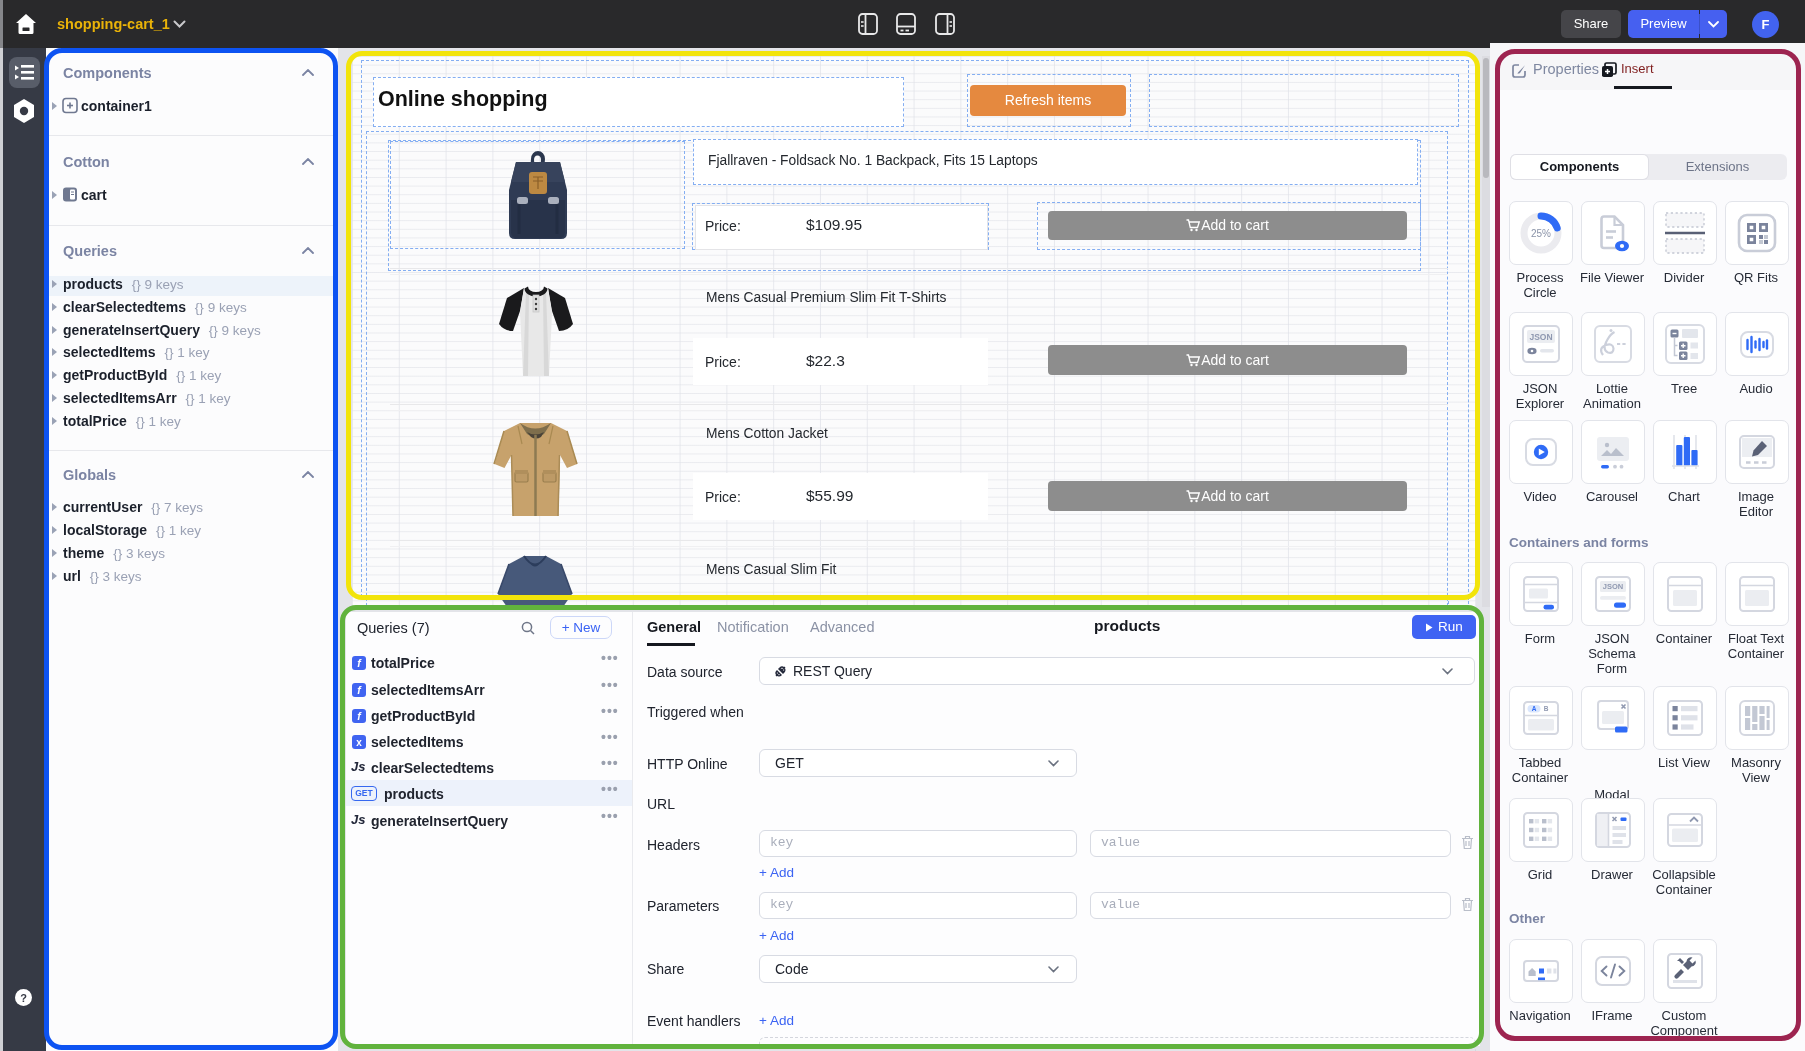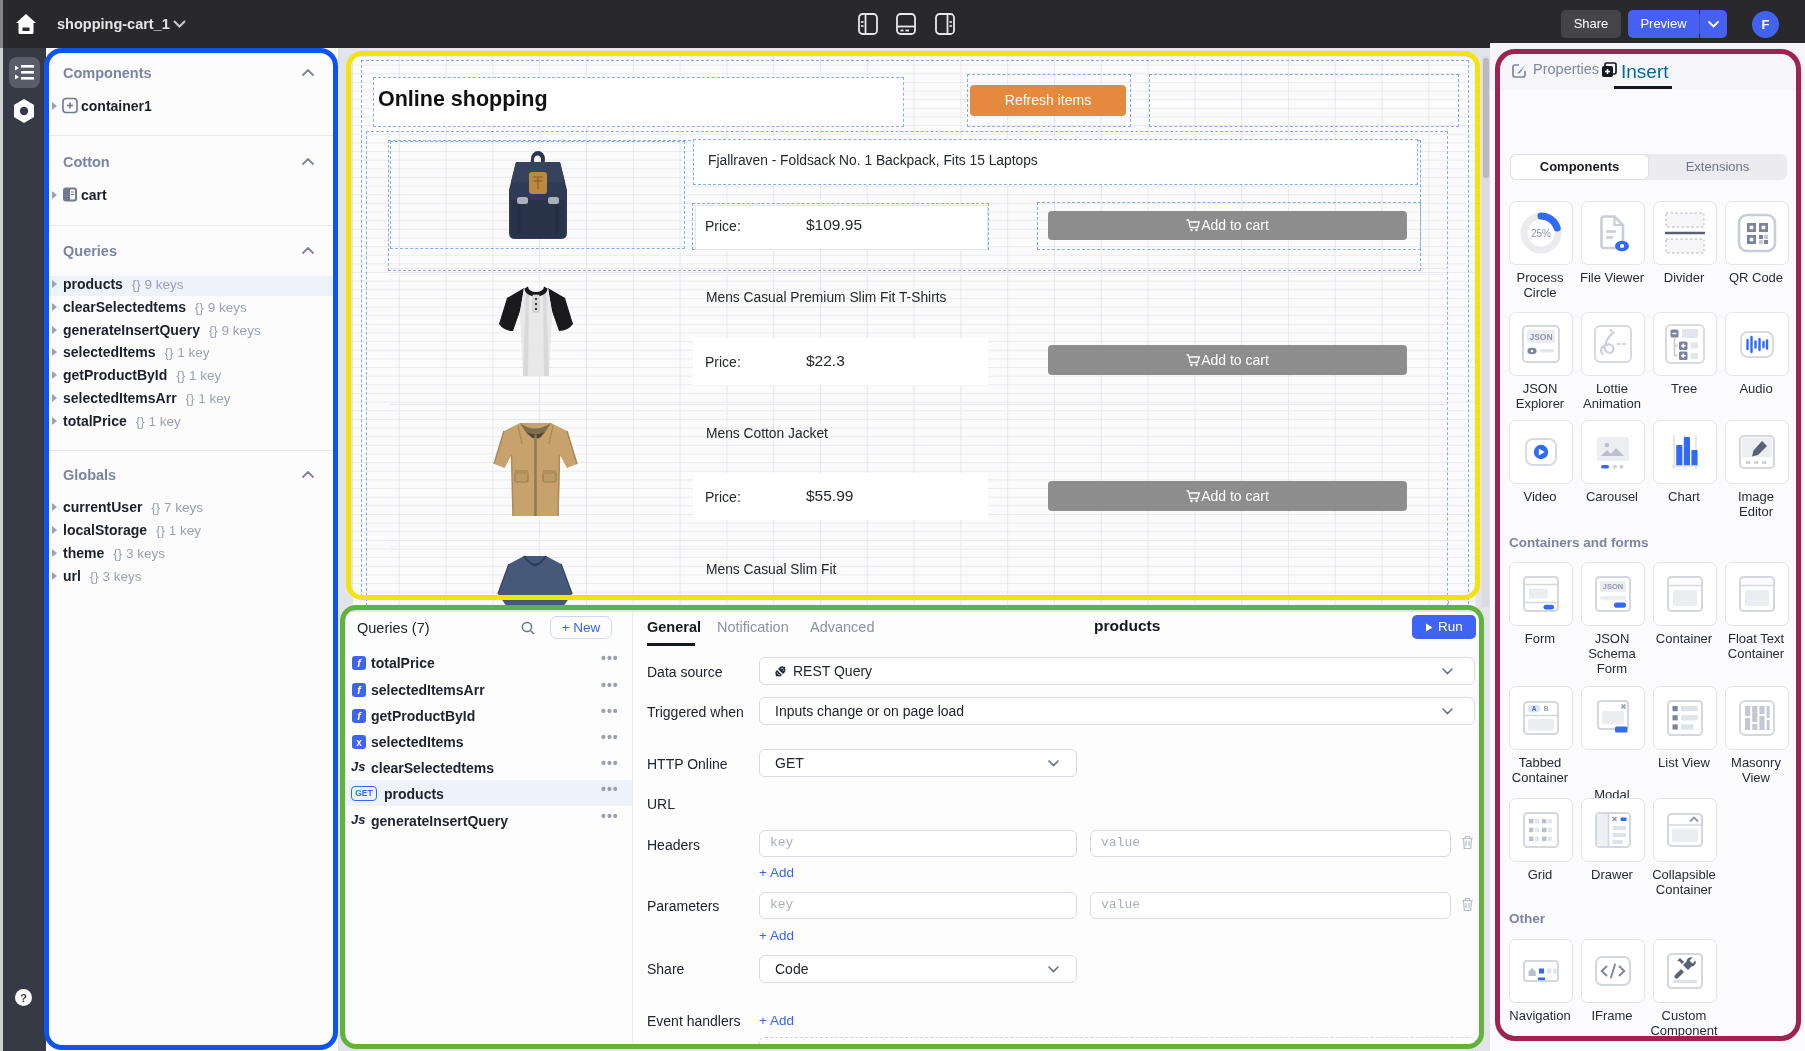--- a/index.html
+++ b/index.html
@@ -2,21 +2,21 @@
 <html><head>
 <meta charset="utf-8">
 <style>
   html,body{margin:0;padding:0;}
   body{width:1805px;height:1051px;position:relative;overflow:hidden;
        font-family:"Liberation Sans", sans-serif;background:#e3e4e9;}
   .abs{position:absolute;}
   
   #topbar{left:0;top:0;width:1805px;height:48px;background:#29292b;}
   #topbar .sliver{left:0;top:0;width:3px;height:48px;background:#85868a;position:absolute;}
-  #apptitle{left:57px;top:0;height:36px;line-height:48px;color:#e5e5e5;font-size:14.5px;font-weight:bold;position:absolute;}
+  #apptitle{left:57px;top:0;height:36px;line-height:48px;color:#eab308;font-size:14.5px;font-weight:bold;position:absolute;}
   .tbicon{position:absolute;top:13px;width:20px;height:22px;}
   #share{left:1561px;top:10px;width:60px;height:28px;background:#454549;border-radius:5px;color:#fff;
          font-size:13px;text-align:center;line-height:28px;position:absolute;}
   #preview{left:1628px;top:10px;width:71px;height:28px;background:#4660f0;border-radius:5px 0 0 5px;color:#fff;
          font-size:13px;text-align:center;line-height:28px;position:absolute;}
   #prevdrop{left:1700px;top:10px;width:27px;height:28px;background:#4660f0;border-radius:0 5px 5px 0;position:absolute;}
   #avatar{left:1752px;top:11px;width:27px;height:27px;border-radius:50%;background:#4263ef;color:#fff;
           font-size:13px;font-weight:bold;text-align:center;line-height:27px;position:absolute;}
   
   #rail{left:0;top:48px;width:46px;height:1003px;background:#363a45;}
@@ -382,26 +382,20 @@
     <div class="qp-select" style="left:413px;top:45px;width:714px">
       <svg style="position:absolute;left:14px;top:7px" width="13" height="13" viewBox="0 0 13 13">
         <path d="M2 11 L5 8 M8 5 L11 2 M4.5 3.5 l5 5 M3 6 a2.5 2.5 0 0 0 4 4 z M10 7 a2.5 2.5 0 0 0 -4 -4 z" stroke="#23283a" stroke-width="1.4" fill="none"></path>
       </svg>
       <div style="position:absolute;left:33px;top:5px;font-size:14px;color:#20242e">REST Query</div>
       <svg class="qp-chev" style="left:682px;top:10px" viewBox="0 0 11 7">
         <path d="M1 1 L5.5 5.5 L10 1" fill="none" stroke="#6b7280" stroke-width="1.6" stroke-linecap="round"></path>
       </svg>
     </div>
     <div class="qp-label" style="top:92px">Triggered when</div>
-    <div class="qp-select" style="left:413px;top:85px;width:714px">
-      <div style="position:absolute;left:15px;top:5px;font-size:14px;color:#20242e">Inputs change or on page load</div>
-      <svg class="qp-chev" style="left:682px;top:10px" viewBox="0 0 11 7">
-        <path d="M1 1 L5.5 5.5 L10 1" fill="none" stroke="#6b7280" stroke-width="1.6" stroke-linecap="round"></path>
-      </svg>
-    </div>
     <div class="qp-label" style="top:144px">HTTP Online</div>
     <div class="qp-select" style="left:413px;top:137px;width:316px">
       <div style="position:absolute;left:15px;top:5px;font-size:14px;color:#20242e">GET</div>
       <svg class="qp-chev" style="left:288px;top:10px" viewBox="0 0 11 7">
         <path d="M1 1 L5.5 5.5 L10 1" fill="none" stroke="#6b7280" stroke-width="1.6" stroke-linecap="round"></path>
       </svg>
     </div>
     <div class="qp-label" style="top:184px">URL</div>
     <div class="qp-label" style="top:225px">Headers</div>
     <div class="qp-select" style="left:413px;top:218px;width:316px;height:25px">
@@ -441,21 +435,21 @@
     <svg style="position:absolute;left:22px;top:20px" width="15" height="15" viewBox="0 0 15 15">
       <path d="M13 8 v4 a2 2 0 0 1 -2 2 H3 a2 2 0 0 1 -2 -2 V4 a2 2 0 0 1 2 -2 h4" fill="none" stroke="#7e87a0" stroke-width="1.7"></path>
       <path d="M6 9.5 L13 2.2 l0 0 L7.8 10.2 l-2.3 0.6 z" fill="#7e87a0"></path>
     </svg>
     <div style="position:absolute;left:43px;top:18px;font-size:14.5px;color:#7e87a0">Properties</div>
     <svg style="position:absolute;left:111px;top:19px" width="16" height="16" viewBox="0 0 16 16">
       <path d="M4 5 v-2.5 a1.5 1.5 0 0 1 1.5 -1.5 h8 a1.5 1.5 0 0 1 1.5 1.5 v8 a1.5 1.5 0 0 1 -1.5 1.5 H11" fill="none" stroke="#15181f" stroke-width="1.7"></path>
       <rect x="1" y="4" width="11" height="11" rx="1.8" fill="#15181f"></rect>
       <path d="M6.5 7 v5 M4 9.5 h5" stroke="#fff" stroke-width="1.5"></path>
     </svg>
-    <div style="position:absolute;left:131px;top:18px;font-size:19px;color:#0369a1">Insert</div>
+    <div style="position:absolute;left:131px;top:18px;font-size:13px;color:#7f1d1d">Insert</div>
     <div style="position:absolute;left:124px;top:43px;width:58px;height:2.5px;background:#15181f"></div>
 
     <div style="position:absolute;left:20px;top:111px;width:277px;height:26px;background:#ececf0;border-radius:6px">
       <div style="position:absolute;left:1px;top:1px;width:137px;height:24px;background:#fff;border-radius:5px;box-shadow:0 0 0 1px #dfdfe5;font-size:13px;font-weight:bold;color:#15181f;text-align:center;line-height:24px">Components</div>
       <div style="position:absolute;left:139px;top:1px;width:137px;height:24px;font-size:13px;color:#6d7488;text-align:center;line-height:24px">Extensions</div>
     </div>
 
     <div class="rp-card" style="left:19px;top:158px">
       <svg width="48" height="48" viewBox="0 0 48 48" style="position:absolute;left:7px;top:7px">
         <circle cx="24" cy="24" r="17" fill="none" stroke="#ebebef" stroke-width="7"></circle>
@@ -490,21 +484,21 @@
           <rect x="26" y="26" width="4" height="4"></rect>
           <rect x="31" y="31" width="4" height="4"></rect>
           <rect x="26" y="31" width="4" height="4" opacity="0.45"></rect>
           <rect x="31" y="26" width="4" height="4" opacity="0.45"></rect>
         </g>
       </svg>
     </div>
     <div class="rp-lbl" style="left:10px;top:227px">Process<br>Circle</div>
     <div class="rp-lbl" style="left:82px;top:227px">File Viewer</div>
     <div class="rp-lbl" style="left:154px;top:227px">Divider</div>
-    <div class="rp-lbl" style="left:226px;top:227px">QR Code</div>
+    <div class="rp-lbl" style="left:226px;top:227px">QR Fits</div>
 
     <div class="rp-card" style="left:19px;top:269px">
       <svg width="48" height="48" viewBox="0 0 48 48" style="position:absolute;left:7px;top:7px">
         <rect x="6" y="6" width="36" height="36" rx="4" fill="none" stroke="#d4d7e0" stroke-width="2"></rect>
         <rect x="10" y="10" width="28" height="13" rx="2" fill="#ebedf1"></rect>
         <text x="24" y="19.5" font-size="8.5" font-weight="bold" fill="#8f98b0" text-anchor="middle">JSON</text>
         <ellipse cx="15" cy="31" rx="4.6" ry="3.2" fill="#7b849c"></ellipse>
         <circle cx="15" cy="31" r="1.3" fill="#fff"></circle>
         <rect x="23" y="29" width="14" height="3.6" rx="1.8" fill="#e3e6ec"></rect>
         <rect x="10" y="36" width="11" height="3.6" rx="1.8" fill="#e3e6ec" opacity="0"></rect>

